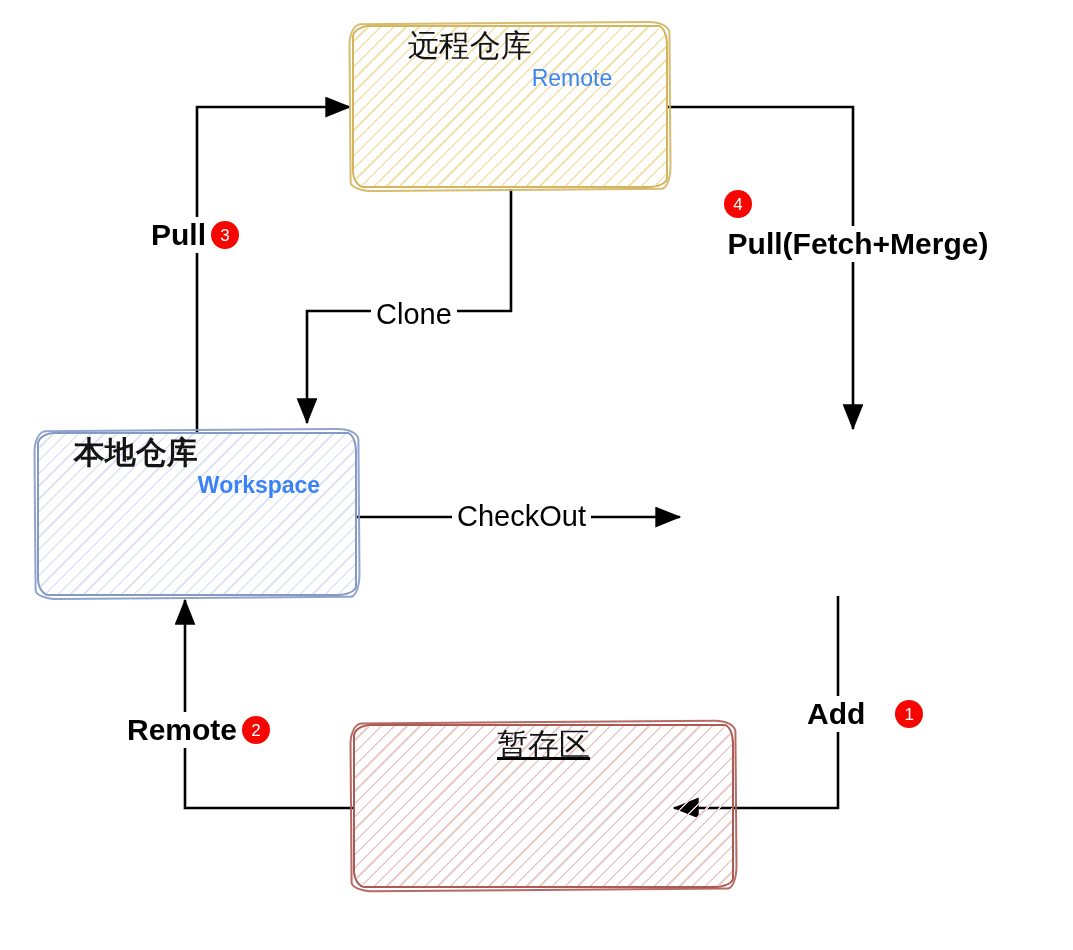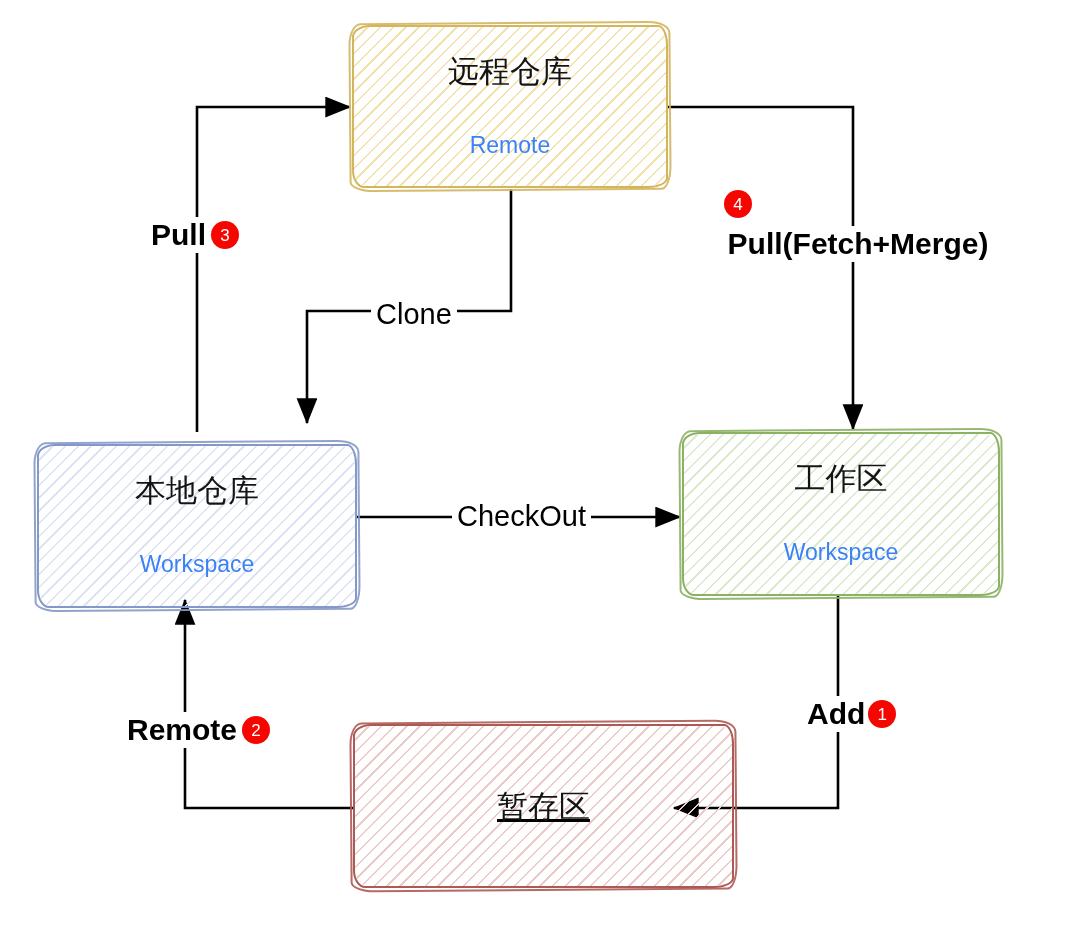--- a/index.html
+++ b/index.html
@@ -2,21 +2,21 @@
 <html><head>
 <meta charset="utf-8">
 <style>
   html,body{margin:0;padding:0;background:#ffffff;}
   .stage{
     position:relative;width:1073px;height:950px;background:#ffffff;
     font-family:"Liberation Sans","DejaVu Sans",sans-serif;overflow:hidden;
   }
   
   .node{
-    position:absolute;display:flex;flex-direction:column;align-items:center;
+    position:absolute;display:flex;flex-direction:row;
     justify-content:center;text-align:center;box-sizing:border-box;
   }
   .node .frame{
     position:absolute;inset:0;border-style:solid;border-width:2.6px;
     border-radius:18px 10px 20px 12px / 12px 20px 10px 18px;
   }
   .node .frame::before{
     content:"";position:absolute;inset:-5px;border-style:solid;border-width:2px;
     border-radius:12px 22px 10px 24px / 22px 12px 24px 10px;
     transform:rotate(-0.45deg);opacity:.9;border-color:inherit;
@@ -24,21 +24,21 @@
   .node .hatch{
     position:absolute;inset:2px;border-radius:14px;
   }
   .zh{position:relative;font-size:31px;line-height:41px;color:#141414;z-index:2;}
   .en{position:relative;font-size:23px;line-height:35px;color:#3b82f6;z-index:2;margin-top:36px;}
 
   .node-remote{left:352px;top:25px;width:316px;height:163px;}
   .node-remote .frame{border-color:#d2b55c;}
   .node-remote .hatch{background:repeating-linear-gradient(135deg,#f1e2ae 0,#f1e2ae 1.7px,transparent 1.7px,transparent 9px);}
 
-  .node-repository{left:37px;top:444px;width:320px;height:164px;}
+  .node-repository{left:37px;top:432px;width:320px;height:164px;font-weight:bold;}
   .node-repository .frame{border-color:#8599c8;}
   .node-repository .hatch{background:repeating-linear-gradient(135deg,#dde4f4 0,#dde4f4 1.7px,transparent 1.7px,transparent 9px);}
 
   .node-workspace{left:682px;top:432px;width:318px;height:164px;}
   .node-workspace .frame{border-color:#8bb163;}
   .node-workspace .hatch{background:repeating-linear-gradient(135deg,#dcead0 0,#dcead0 1.7px,transparent 1.7px,transparent 9px);}
 
   .node-index{left:353px;top:724px;width:381px;height:164px;text-decoration:underline;}
   .node-index .frame{border-color:#ad5a54;}
   .node-index .hatch{background:repeating-linear-gradient(135deg,#ecccc8 0,#ecccc8 1.7px,transparent 1.7px,transparent 9px);}
@@ -59,21 +59,21 @@
     width:28px;height:28px;border-radius:50%;background:#f50600;color:#ffffff;
     font-size:17px;line-height:1;flex:0 0 auto;
   }
   .badge-float{position:absolute;z-index:3;}
 
   .lbl-push{left:146px;top:217px;gap:5px;}
   .lbl-clone{left:371px;top:297px;}
   .lbl-pull{left:677px;top:226px;width:352px;justify-content:center;}
   .badge-pull{left:724px;top:190px;}
   .lbl-checkout{left:452px;top:499px;}
-  .lbl-add{left:802px;top:696px;gap:3px;}
+  .lbl-add{left:802px;top:696px;gap:30px;}
   .lbl-commit{left:122px;top:712px;gap:5px;}
 </style>
 </head>
 <body>
 
 <div class="stage">
 
   <svg class="connectors" width="1073" height="950" viewBox="0 0 1073 950">
     <defs>
       <marker id="ah" markerWidth="11" markerHeight="9" refX="9.5" refY="4" orient="auto" markerUnits="strokeWidth">
@@ -95,26 +95,20 @@
     <div class="en">Remote</div>
   </div>
 
   <div class="node node-repository">
     <div class="frame"></div>
     <div class="hatch"></div>
     <div class="zh">本地仓库</div>
     <div class="en">Workspace</div>
   </div>
 
-  <div class="node node-workspace">
-    <div class="frame"></div>
-    <div class="hatch"></div>
-    <div class="zh">工作区</div>
-    <div class="en">Workspace</div>
-  </div>
 
   <div class="node node-index">
     <div class="frame"></div>
     <div class="hatch"></div>
     <div class="zh">暂存区</div>
   </div>
 
   <div class="edge-label lbl-push">
     <span class="cmd">Pull</span>
     <span class="badge">3</span>

